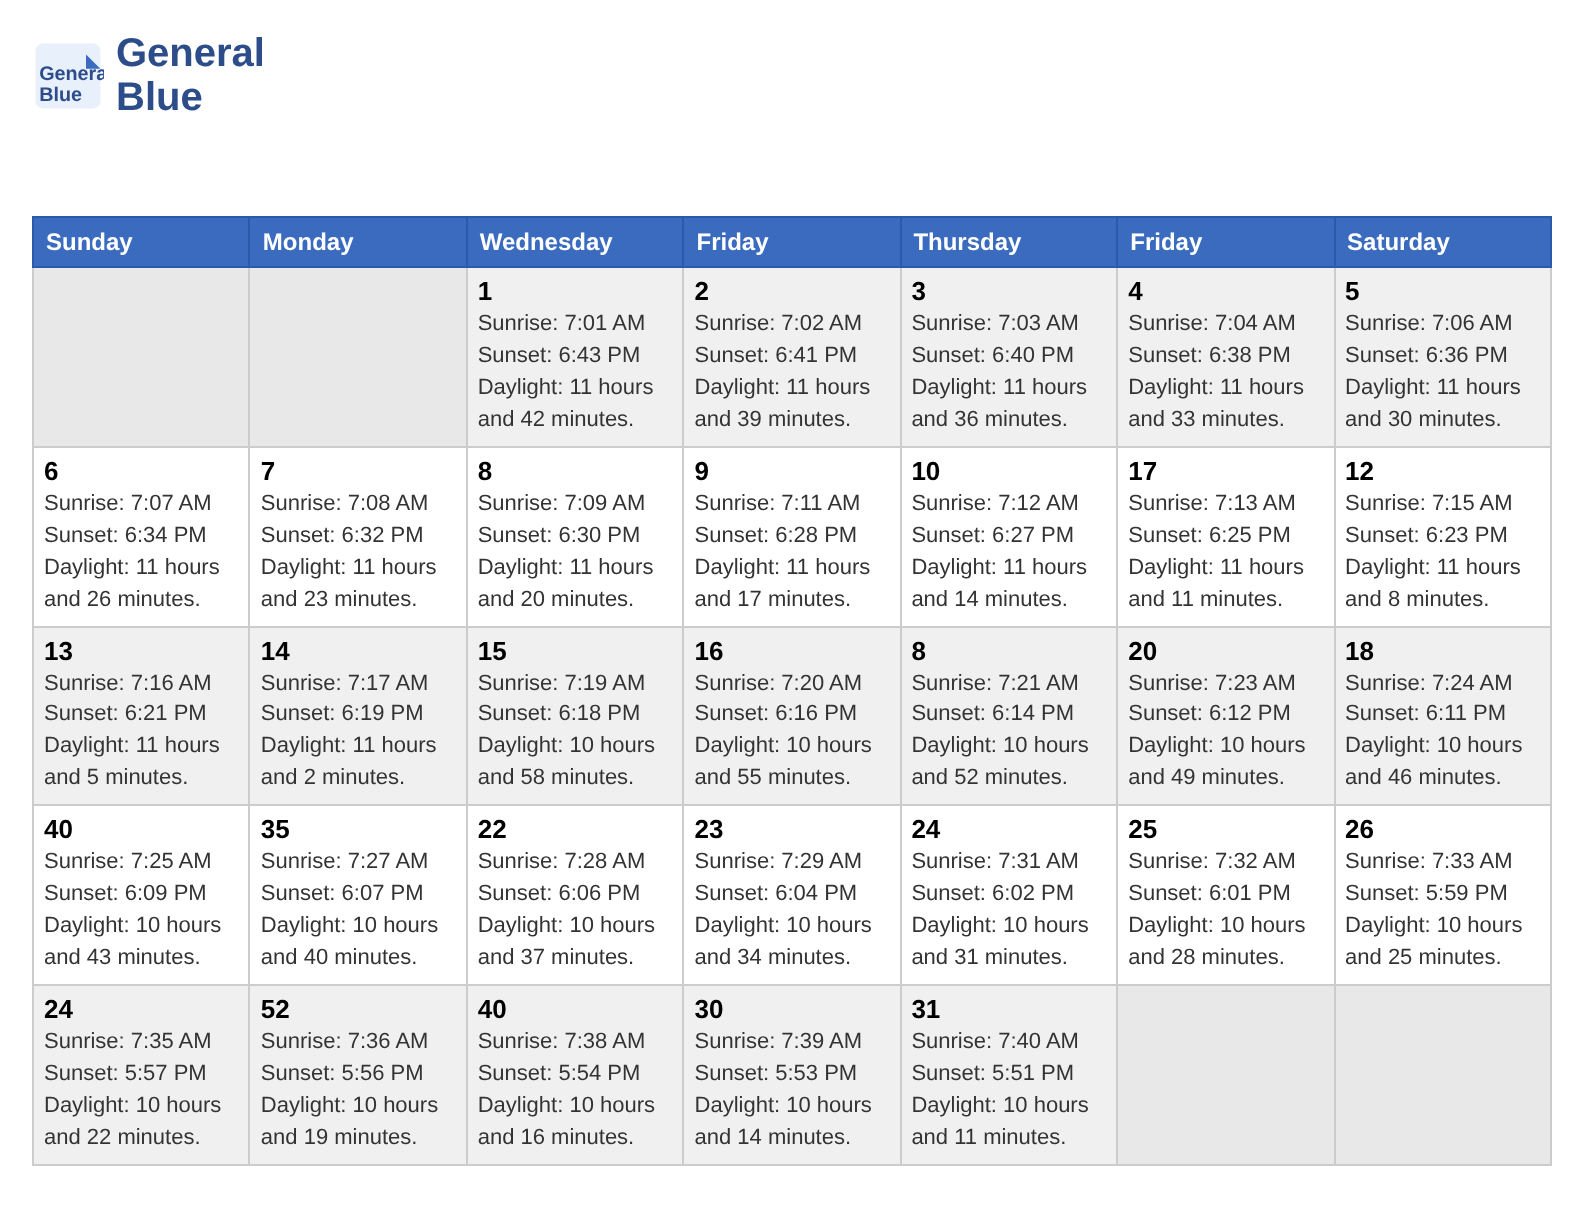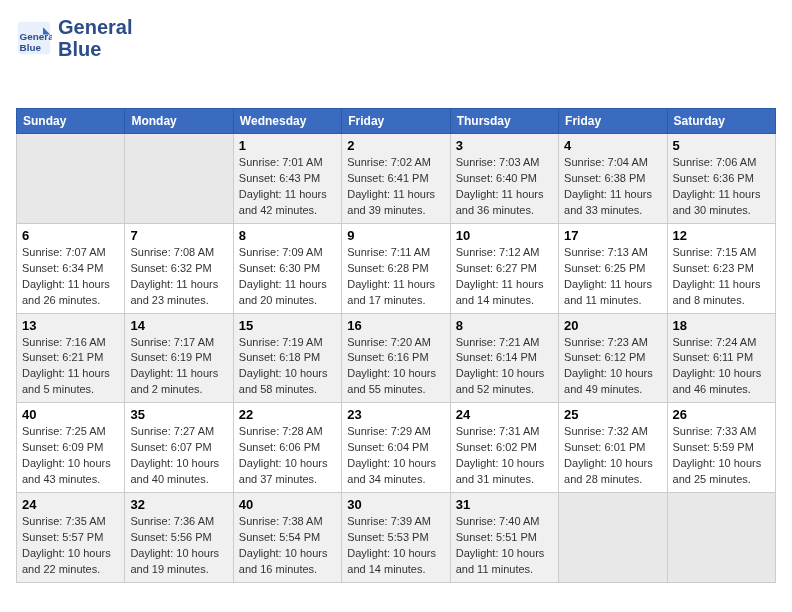--- a/index.html
+++ b/index.html
@@ -236,21 +236,21 @@
           <div class="day-num">26</div>
           <div class="day-info">Sunrise: 7:33 AM<br>Sunset: 5:59 PM<br>Daylight: 10 hours and 25 minutes.</div>
         </td>
       </tr>
       <tr class="row-shaded">
         <td>
           <div class="day-num">24</div>
           <div class="day-info">Sunrise: 7:35 AM<br>Sunset: 5:57 PM<br>Daylight: 10 hours and 22 minutes.</div>
         </td>
         <td>
-          <div class="day-num">32</div>
+          <div class="day-num">52</div>
           <div class="day-info">Sunrise: 7:36 AM<br>Sunset: 5:56 PM<br>Daylight: 10 hours and 19 minutes.</div>
         </td>
         <td>
           <div class="day-num">40</div>
           <div class="day-info">Sunrise: 7:38 AM<br>Sunset: 5:54 PM<br>Daylight: 10 hours and 16 minutes.</div>
         </td>
         <td>
           <div class="day-num">30</div>
           <div class="day-info">Sunrise: 7:39 AM<br>Sunset: 5:53 PM<br>Daylight: 10 hours and 14 minutes.</div>
         </td>

